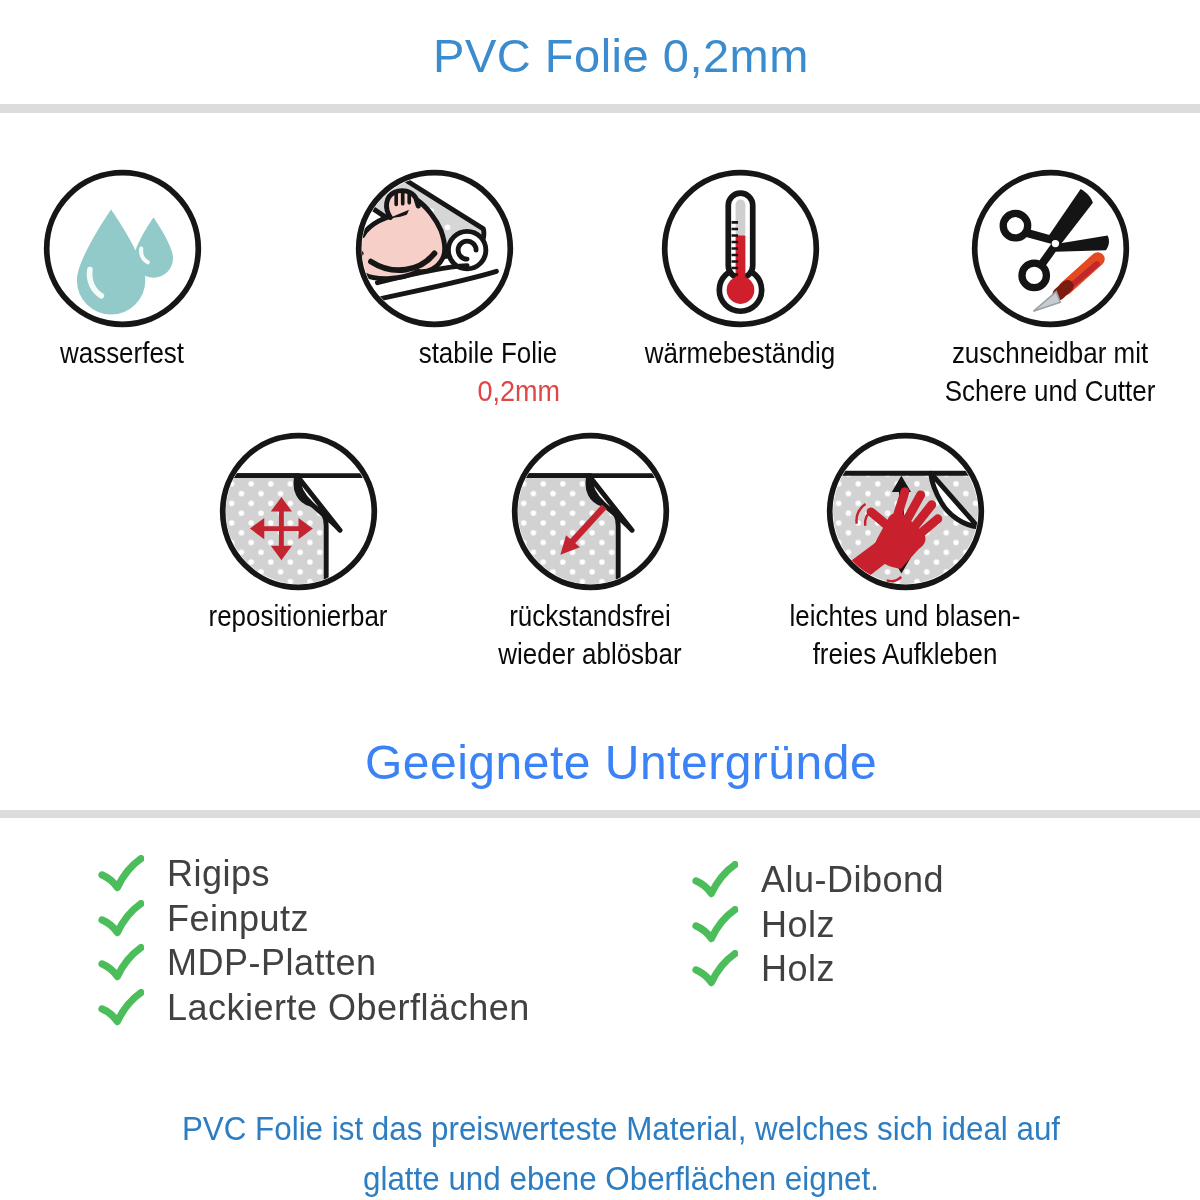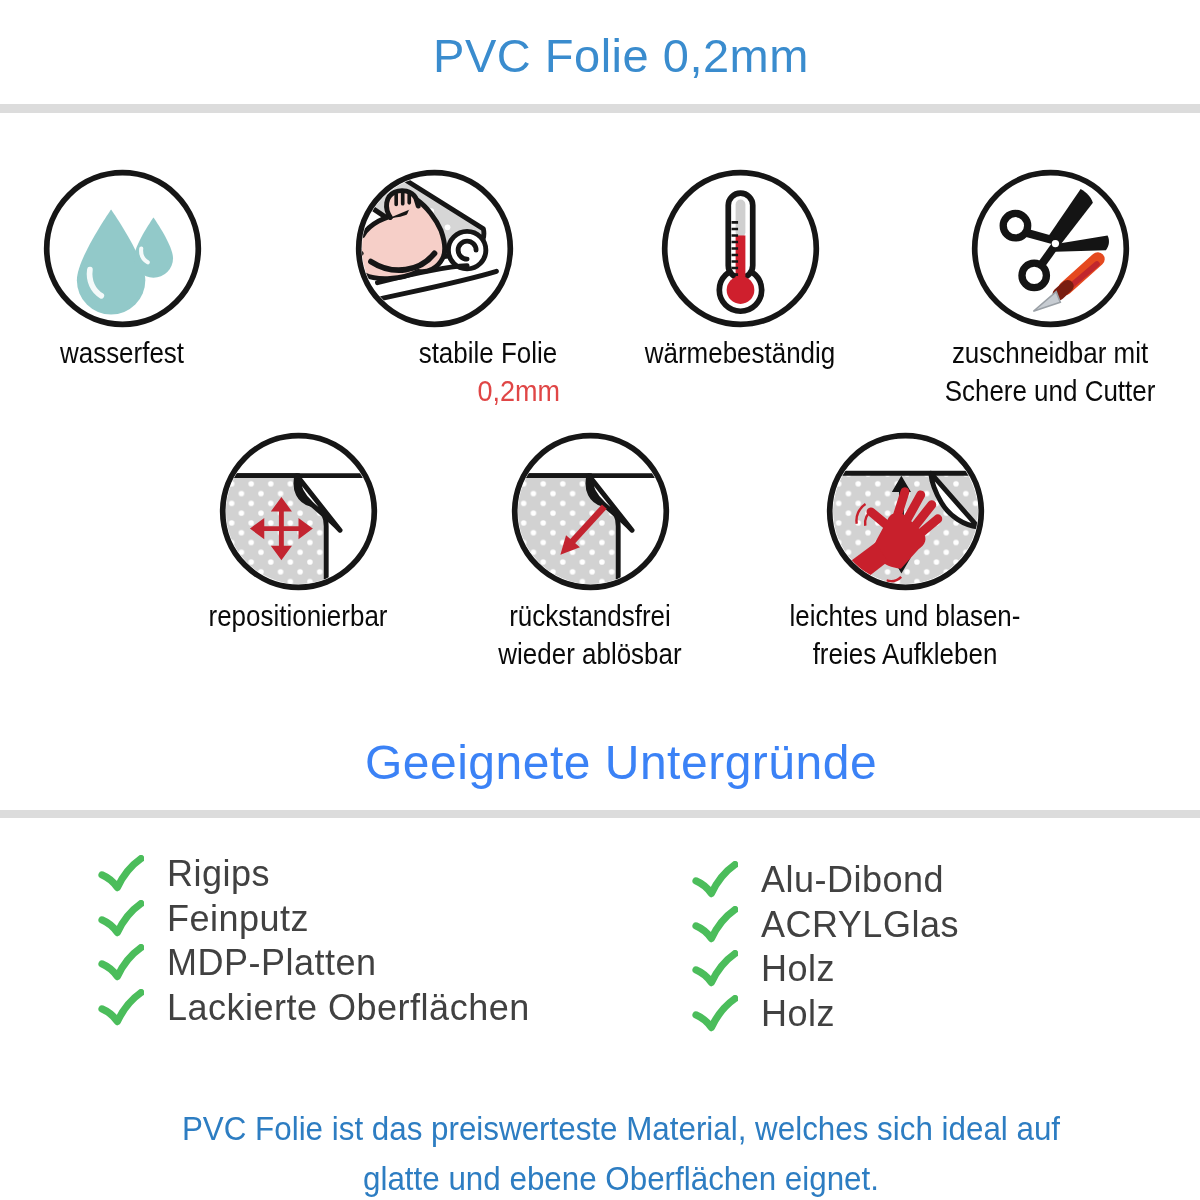--- a/index.html
+++ b/index.html
@@ -247,26 +247,20 @@
     <div class="item">
       <svg viewBox="0 0 50 42">
           <path d="M4,22 C11,25 17,30 21,36 C27,23 37,11 47,4" fill="none" stroke="#4bbd5b" stroke-width="8" stroke-linecap="round" stroke-linejoin="round"></path>
         </svg>
       <span>Alu-Dibond</span>
     </div>
     <div class="item">
       <svg viewBox="0 0 50 42">
           <path d="M4,22 C11,25 17,30 21,36 C27,23 37,11 47,4" fill="none" stroke="#4bbd5b" stroke-width="8" stroke-linecap="round" stroke-linejoin="round"></path>
         </svg>
-      <span>ACRYLGlas</span>
-    </div>
-    <div class="item">
-      <svg viewBox="0 0 50 42">
-          <path d="M4,22 C11,25 17,30 21,36 C27,23 37,11 47,4" fill="none" stroke="#4bbd5b" stroke-width="8" stroke-linecap="round" stroke-linejoin="round"></path>
-        </svg>
       <span>Holz</span>
     </div>
     <div class="item">
       <svg viewBox="0 0 50 42">
           <path d="M4,22 C11,25 17,30 21,36 C27,23 37,11 47,4" fill="none" stroke="#4bbd5b" stroke-width="8" stroke-linecap="round" stroke-linejoin="round"></path>
         </svg>
       <span>Holz</span>
     </div>
   </div>
 

